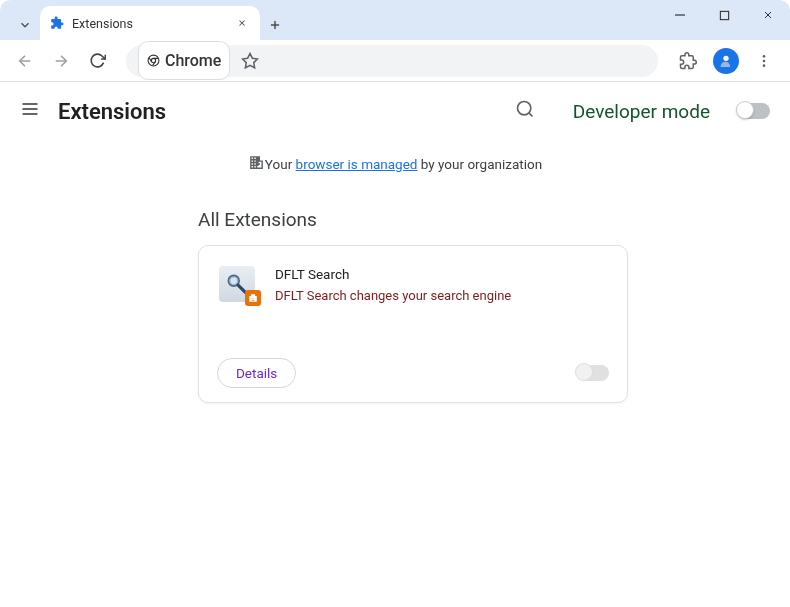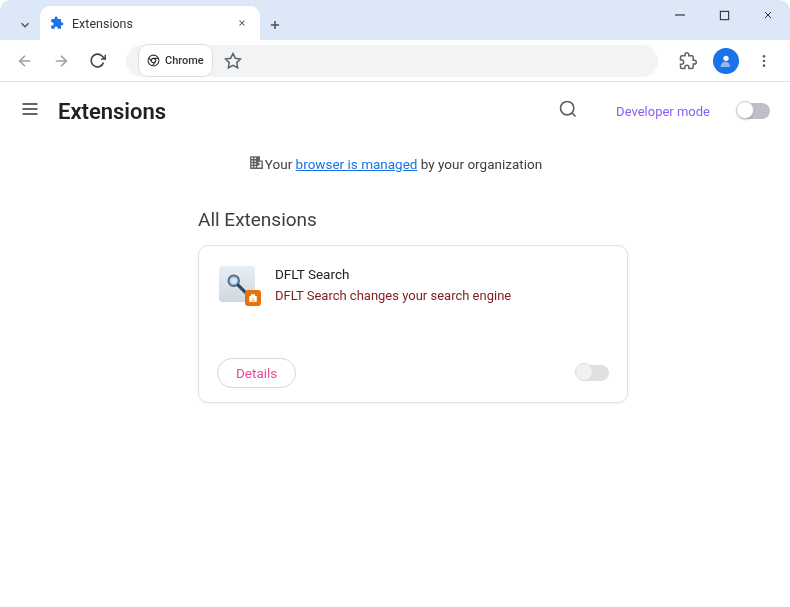--- a/index.html
+++ b/index.html
@@ -14,32 +14,32 @@
     .tab-close { width: 16px; height: 16px; display: flex; align-items: center; justify-content: center; cursor: pointer; font-size: 14px; color: #555; }
     .new-tab { width: 30px; height: 30px; display: flex; align-items: center; justify-content: center; cursor: pointer; font-size: 18px; color: #4a4a4a; }
     .window-controls { position: absolute; right: 0; top: 0; display: flex; height: 30px; }
     .window-btn { width: 44px; display: flex; align-items: center; justify-content: center; cursor: pointer; color: #333; }
     
     
     .toolbar { height: 42px; background: #fff; border-bottom: 1px solid #e0e0e0; display: flex; align-items: center; padding: 0 10px; gap: 6px; }
     .nav-btn { width: 30px; height: 30px; display: flex; align-items: center; justify-content: center; cursor: pointer; border-radius: 15px; color: #999; }
     .nav-btn.active { color: #444; }
     .omnibox { flex: 1; height: 32px; background: #f1f3f4; border-radius: 16px; display: flex; align-items: center; padding: 0 12px; gap: 10px; margin: 0 8px; }
-    .site-chip { display: flex; align-items: center; gap: 5px; font-size: 11px; color: #333; font-weight: 500; background:#fff; padding: 9px 8px; border-radius: 10px; border:1px solid #ddd;}
+    .site-chip { display: flex; align-items: center; gap: 5px; font-size: 16px; color: #333; font-weight: 500; background:#fff; padding: 9px 8px; border-radius: 10px; border:1px solid #ddd;}
     .url-text { flex: 1; font-size: 14px; color: #5f6368; }
     .omni-icon { width: 20px; height: 20px; display: flex; align-items: center; justify-content: center; color: #5f6368; cursor: pointer; }
     .toolbar-icon { width: 32px; height: 32px; display: flex; align-items: center; justify-content: center; cursor: pointer; border-radius: 16px; color: #5f6368; }
     .profile-icon { width: 26px; height: 26px; border-radius: 50%; background: #1a73e8; display: flex; align-items: center; justify-content: center; }
     
     
     .page-header { height: 58px; display: flex; align-items: center; padding: 0 20px; gap: 18px; }
     .hamburger { cursor: pointer; color: #333; }
     .page-title { font-size: 22px; font-weight: 600; color: #202124; flex: 1; }
     .search-icon { cursor: pointer; color: #5f6368; margin-right: 20px; }
-    .dev-mode-label { font-size: 13px; color: #8b5cf6; margin-right: 10px; }
+    .dev-mode-label { font-size: 19px; color: #14532d; margin-right: 10px; }
     
     
     .toggle { width: 32px; height: 16px; background: #bdc1c6; border-radius: 8px; position: relative; cursor: pointer; }
     .toggle-knob { width: 18px; height: 18px; background: #fff; border: 1px solid #ccc; border-radius: 50%; position: absolute; top: -2px; left: -2px; box-shadow: 0 1px 2px rgba(0,0,0,0.2); }
     
     
     .managed-banner { display: flex; align-items: center; justify-content: center; font-size: 13.5px; color: #3c4043; padding: 14px 0; }
     .managed-banner a { color: #1a73e8; text-decoration: underline; }
     .building-icon { color: #5f6368; }
     
@@ -48,21 +48,21 @@
     
     
     .ext-card { width: 430px; margin-left: 198px; border: 1px solid #e0e0e0; border-radius: 10px; box-shadow: 0 1px 3px rgba(0,0,0,0.05); }
     .card-top { display: flex; padding: 20px 20px 42px; gap: 18px; align-items: flex-start; }
     .ext-icon-wrapper { width: 38px; height: 38px; position: relative; flex-shrink: 0; }
     .ext-icon-bg { width: 36px; height: 36px; background: linear-gradient(180deg,#e8eef4,#d0d8e0); border-radius: 4px; display: flex; align-items: center; justify-content: center; }
     .ext-overlay-badge { position: absolute; bottom: -2px; right: -4px; width: 16px; height: 16px; background: #e8710a; border-radius: 3px; display: flex; align-items: center; justify-content: center; }
     .ext-name { font-size: 13.5px; color: #202124; margin-bottom: 6px; }
     .ext-desc { font-size: 13px; color: #7f1d1d; }
     .card-bottom { display: flex; align-items: center; justify-content: space-between; padding: 12px 18px 14px; }
-    .details-btn { border: 1px solid #d2d6da; background: #fff; color: #ec4899; font-size: 13.5px; padding: 6px 18px; border-radius: 18px; cursor: pointer; font-family: inherit; }
+    .details-btn { border: 1px solid #d2d6da; background: #fff; color: #6d28d9; font-size: 13.5px; padding: 6px 18px; border-radius: 18px; cursor: pointer; font-family: inherit; }
     .card-toggle { width: 32px; height: 16px; background: #e0e0e0; border-radius: 8px; position: relative; }
     .card-toggle-knob { width: 18px; height: 18px; background: #f1f1f1; border: 1px solid #ddd; border-radius: 50%; position: absolute; top: -2px; left: -2px; }
   </style>
 </head>
 <body>
 
 <div class="tab-bar">
   <div class="tab-dropdown">
     <svg width="14" height="14" viewBox="0 0 24 24" fill="none" stroke="#555" stroke-width="2.5">
         <polyline points="6 9 12 15 18 9"></polyline>

